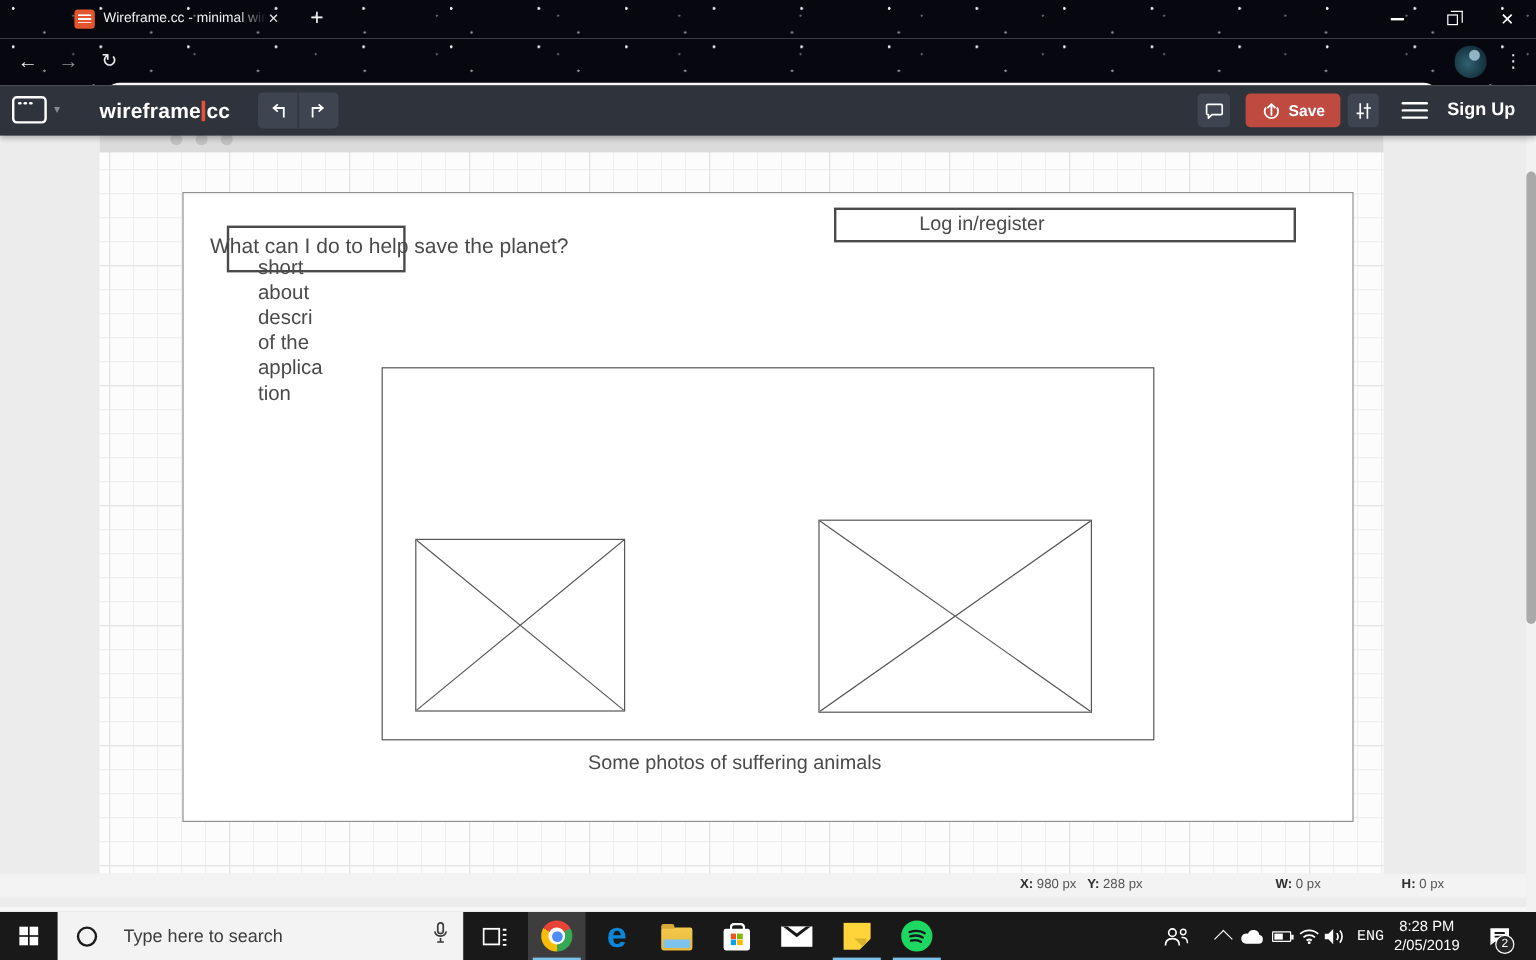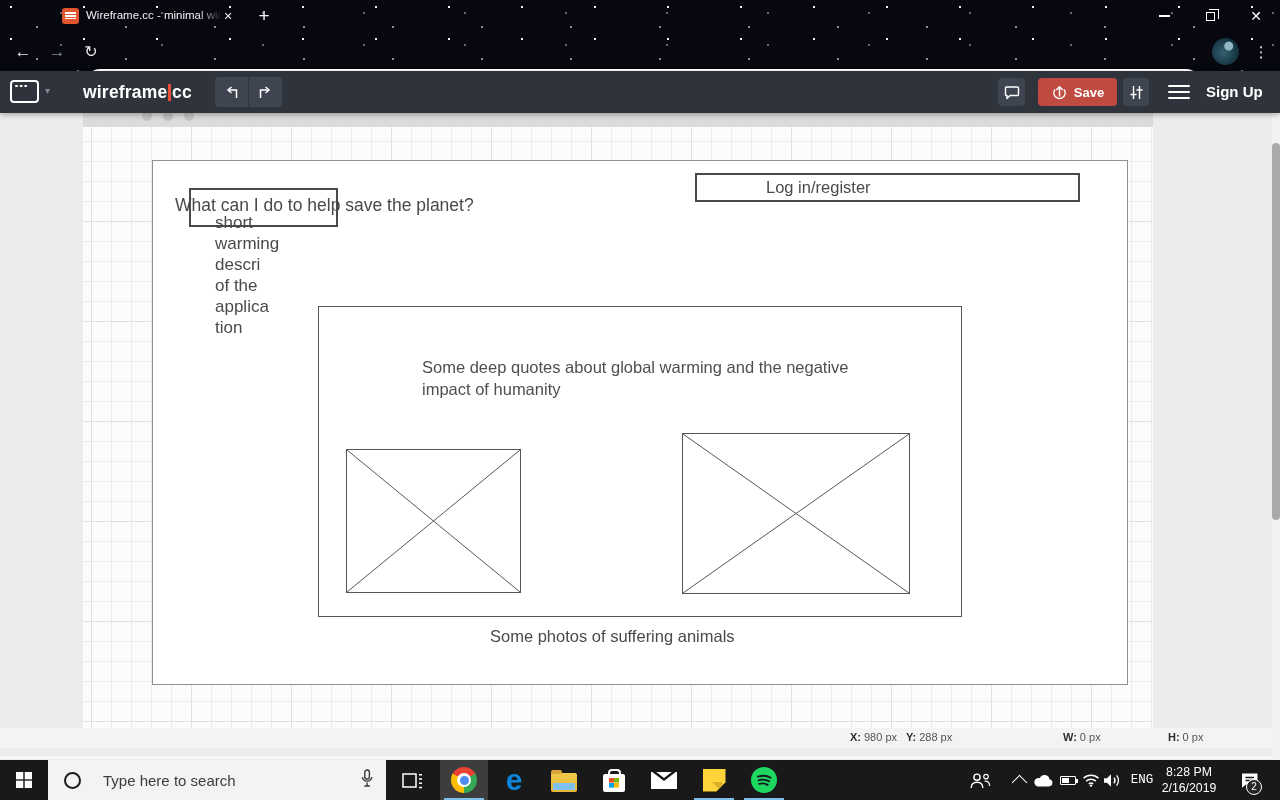--- a/index.html
+++ b/index.html
@@ -259,34 +259,30 @@
       <div class="thumb"></div>
     </div>
   </div>
 
   <div class="artboard"></div>
 
   <div class="wf-text wf-heading">What can I do to help save the planet?</div>
   <div class="wf-rect-small"></div>
   <div class="wf-text wf-desc">
     <div>short</div>
-    <div>warming</div>
+    <div>about</div>
     <div>descri</div>
     <div>of the</div>
     <div>applica</div>
     <div>tion</div>
   </div>
   <div class="wf-login">
     <span>Log in/register</span>
   </div>
   <div class="wf-quotebox"></div>
-  <div class="wf-text wf-quote">
-    <div>Some deep quotes about global warming and the negative</div>
-    <div>impact of humanity</div>
-  </div>
   <div class="wf-img wf-img-left">
     <svg viewBox="0 0 175 144" preserveAspectRatio="none">
         <line x1="0" y1="0" x2="175" y2="144" stroke="#555" stroke-width="1"></line>
         <line x1="175" y1="0" x2="0" y2="144" stroke="#555" stroke-width="1"></line>
       </svg>
   </div>
   <div class="wf-img wf-img-right">
     <svg viewBox="0 0 228 161" preserveAspectRatio="none">
         <line x1="0" y1="0" x2="228" y2="161" stroke="#555" stroke-width="1"></line>
         <line x1="228" y1="0" x2="0" y2="161" stroke="#555" stroke-width="1"></line>
@@ -375,21 +371,21 @@
     </div>
     <div class="tray-icon" style="left:1100px;width:25px">
       <svg width="19" height="15" viewBox="0 0 19 15">
           <path d="M1 5.2 h3 l4-4 v12.6 l-4-4 h-3 z" fill="#fff"></path>
           <path d="M11 4.6 a5 5 0 0 1 0 5.8 M13.6 2.4 a8.2 8.2 0 0 1 0 10.2" fill="none" stroke="#fff" stroke-width="1.4"></path>
         </svg>
     </div>
     <div class="tray-icon lang" style="left:1126px;width:32px">ENG</div>
     <div class="clock">
       <div>8:28 PM</div>
-      <div>2/16/2019</div>
+      <div>2/05/2019</div>
     </div>
     <div class="tray-icon" style="left:1234px;width:30px">
       <svg width="21" height="17" viewBox="0 0 21 17">
           <path d="M3 1.5 h15.5 v11 h-11.5 l-4 3.2 z" fill="#fff"></path>
           <path d="M6.5 5.5 h8.5 M6.5 8.5 h6.5" stroke="#191919" stroke-width="1.5"></path>
         </svg>
     </div>
     <div class="notif-badge">2</div>
   </div>
 

